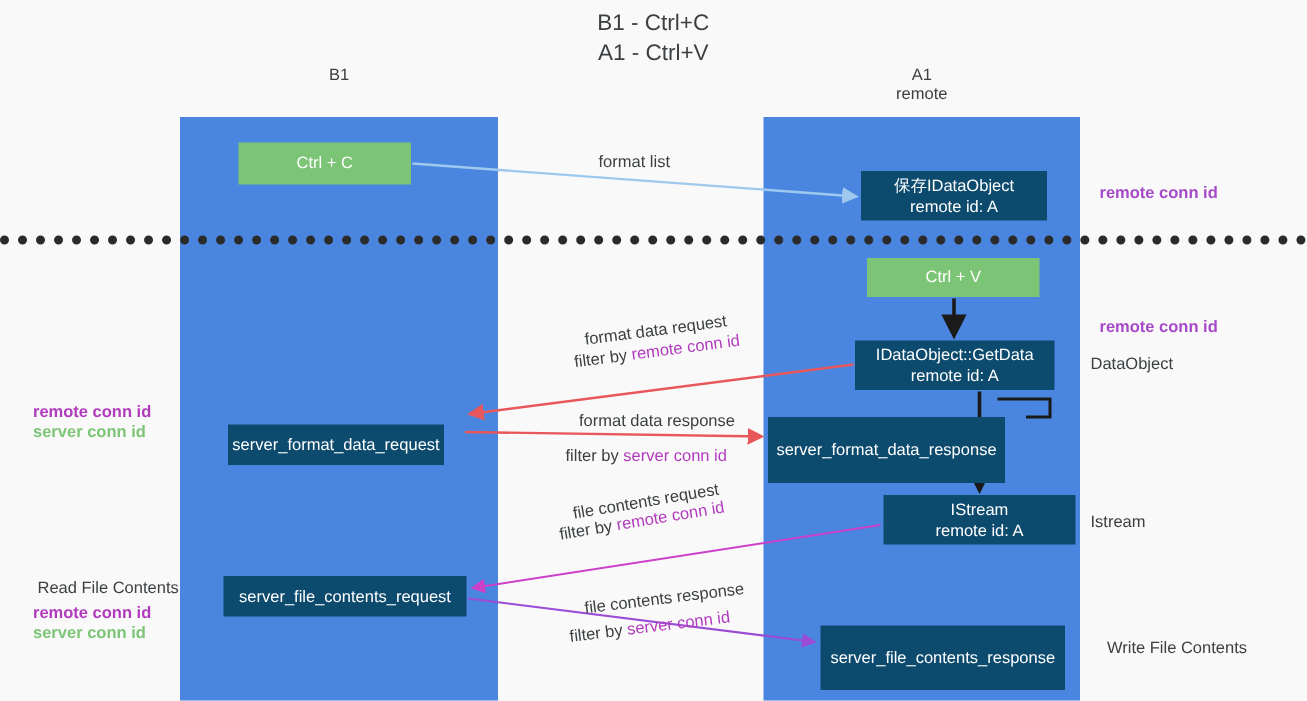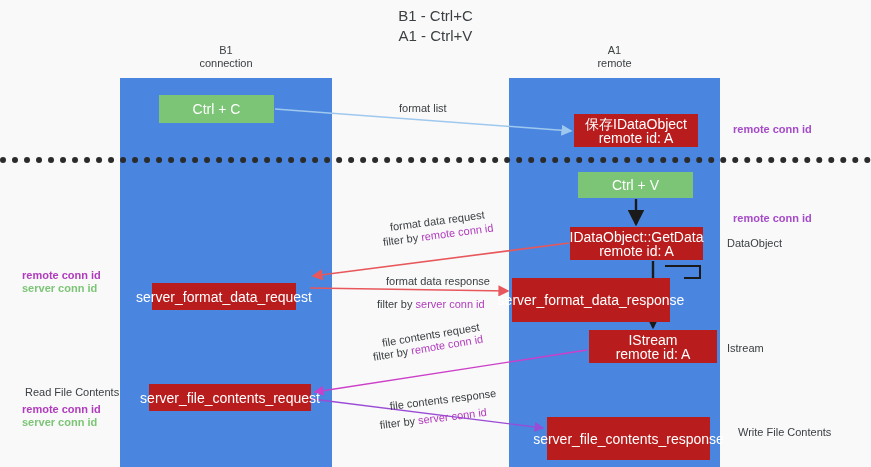--- a/index.html
+++ b/index.html
@@ -21,23 +21,23 @@
   
   #title{position:absolute;left:0;top:6px;width:871px;text-align:center;
          font-size:15px;line-height:20px;color:#3c4043;}
   #title span{display:block;}
   
   #divider{position:absolute;left:0;top:157px;width:871px;height:0;
            border-top:6px dotted #2b2b2b;}
   
   .node{position:absolute;box-sizing:border-box;display:flex;flex-direction:column;
         align-items:center;justify-content:center;text-align:right;
-        color:#ffffff;font-size:14px;line-height:14px;}
+        color:#ffffff;font-size:11px;line-height:14px;}
   .node.green{background:#7cc576;}
-  .node.orange{background:#b91c1c;}
+  .node.orange{background:#0c4a6e;}
   .node .l2{display:block;}
   #n-ctrlc{left:159px;top:95px;width:115px;height:28px;}
   #n-savedo{left:574px;top:114px;width:124px;height:33px;}
   #n-ctrlv{left:578px;top:172px;width:115px;height:26px;}
   #n-getdata{left:570px;top:227px;width:133px;height:33px;}
   #n-sfdreq{left:152px;top:283px;width:144px;height:27px;}
   #n-sfdres{left:512px;top:278px;width:158px;height:44px;}
   #n-istream{left:589px;top:330px;width:128px;height:33px;}
   #n-sfcreq{left:149px;top:384px;width:162px;height:27px;}
   #n-sfcres{left:547px;top:417px;width:163px;height:43px;}
@@ -78,21 +78,20 @@
 
 <div id="stage">
 
   <div id="title">
     <span>B1 - Ctrl+C</span>
     <span>A1 - Ctrl+V</span>
   </div>
 
   <div class="lane-head" id="head-b1">
     <span class="ttl">B1</span>
-    <span class="ttl">connection</span>
   </div>
   <div class="lane-head" id="head-a1">
     <span class="ttl">A1</span>
     <span class="ttl">remote</span>
   </div>
 
   <div class="lane" id="lane-b1"></div>
   <div class="lane" id="lane-a1"></div>
 
   <svg id="arrows" viewBox="0 0 871 467">

